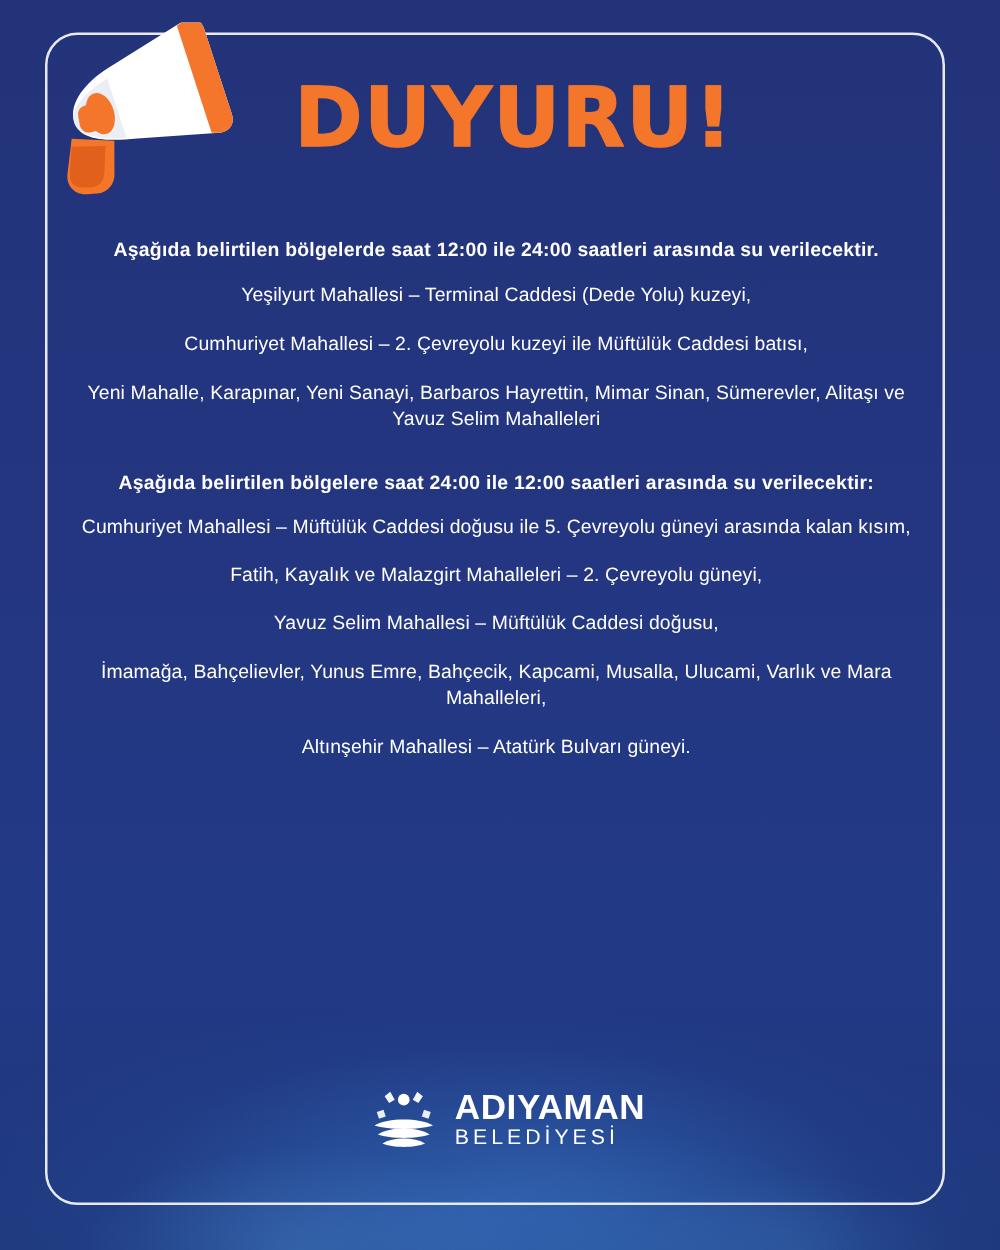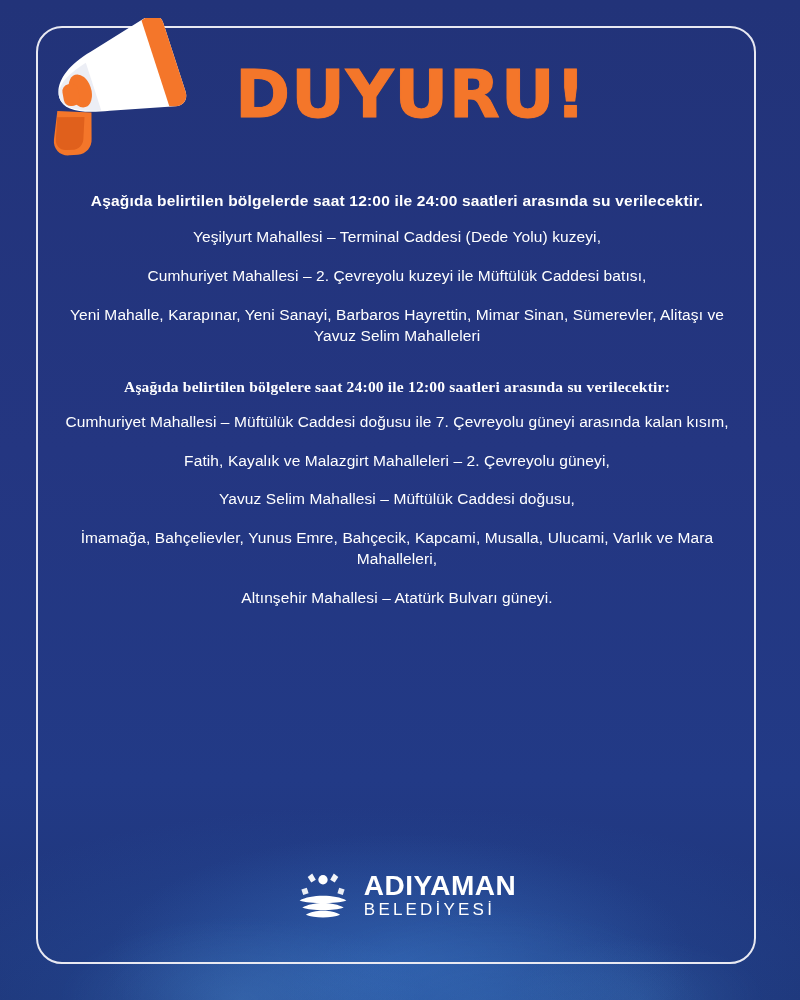--- a/index.html
+++ b/index.html
@@ -87,21 +87,20 @@
     font-size: 15.5px;
     font-weight: bold;
     line-height: 1.38;
     margin: 0 0 16px 0;
     letter-spacing: .2px;
   }
 
   .section-head.second {
     margin-top: 30px;
     margin-bottom: 14px;
-    font-family: Liberation Serif, serif;
   }
 
   .entry {
     font-size: 15.5px;
     line-height: 1.34;
     margin: 0 0 18px 0;
     font-weight: 500;
     letter-spacing: .1px;
   }
 
@@ -173,21 +172,21 @@
   <div class="content">
 
     <p class="section-head">Aşağıda belirtilen bölgelerde saat 12:00 ile 24:00 saatleri arasında su verilecektir.</p>
 
     <p class="entry">Yeşilyurt Mahallesi – Terminal Caddesi (Dede Yolu) kuzeyi,</p>
     <p class="entry">Cumhuriyet Mahallesi – 2. Çevreyolu kuzeyi ile Müftülük Caddesi batısı,</p>
     <p class="entry">Yeni Mahalle, Karapınar, Yeni Sanayi, Barbaros Hayrettin, Mimar Sinan, Sümerevler, Alitaşı ve Yavuz Selim Mahalleleri</p>
 
     <p class="section-head second">Aşağıda belirtilen bölgelere  saat 24:00 ile 12:00 saatleri arasında su verilecektir:</p>
 
-    <p class="entry">Cumhuriyet Mahallesi – Müftülük Caddesi doğusu ile 7. Çevreyolu güneyi arasında kalan kısım,</p>
+    <p class="entry">Cumhuriyet Mahallesi – Müftülük Caddesi doğusu ile 5. Çevreyolu güneyi arasında kalan kısım,</p>
     <p class="entry">Fatih, Kayalık ve Malazgirt Mahalleleri – 2. Çevreyolu güneyi,</p>
     <p class="entry">Yavuz Selim Mahallesi – Müftülük Caddesi doğusu,</p>
     <p class="entry">İmamağa, Bahçelievler, Yunus Emre, Bahçecik, Kapcami, Musalla, Ulucami, Varlık ve Mara Mahalleleri,</p>
     <p class="entry">Altınşehir Mahallesi – Atatürk Bulvarı güneyi.</p>
 
   </div>
 
   <div class="footer">
     <svg class="logo-mark" viewBox="0 0 60 60" aria-hidden="true">
       <g fill="#ffffff">

